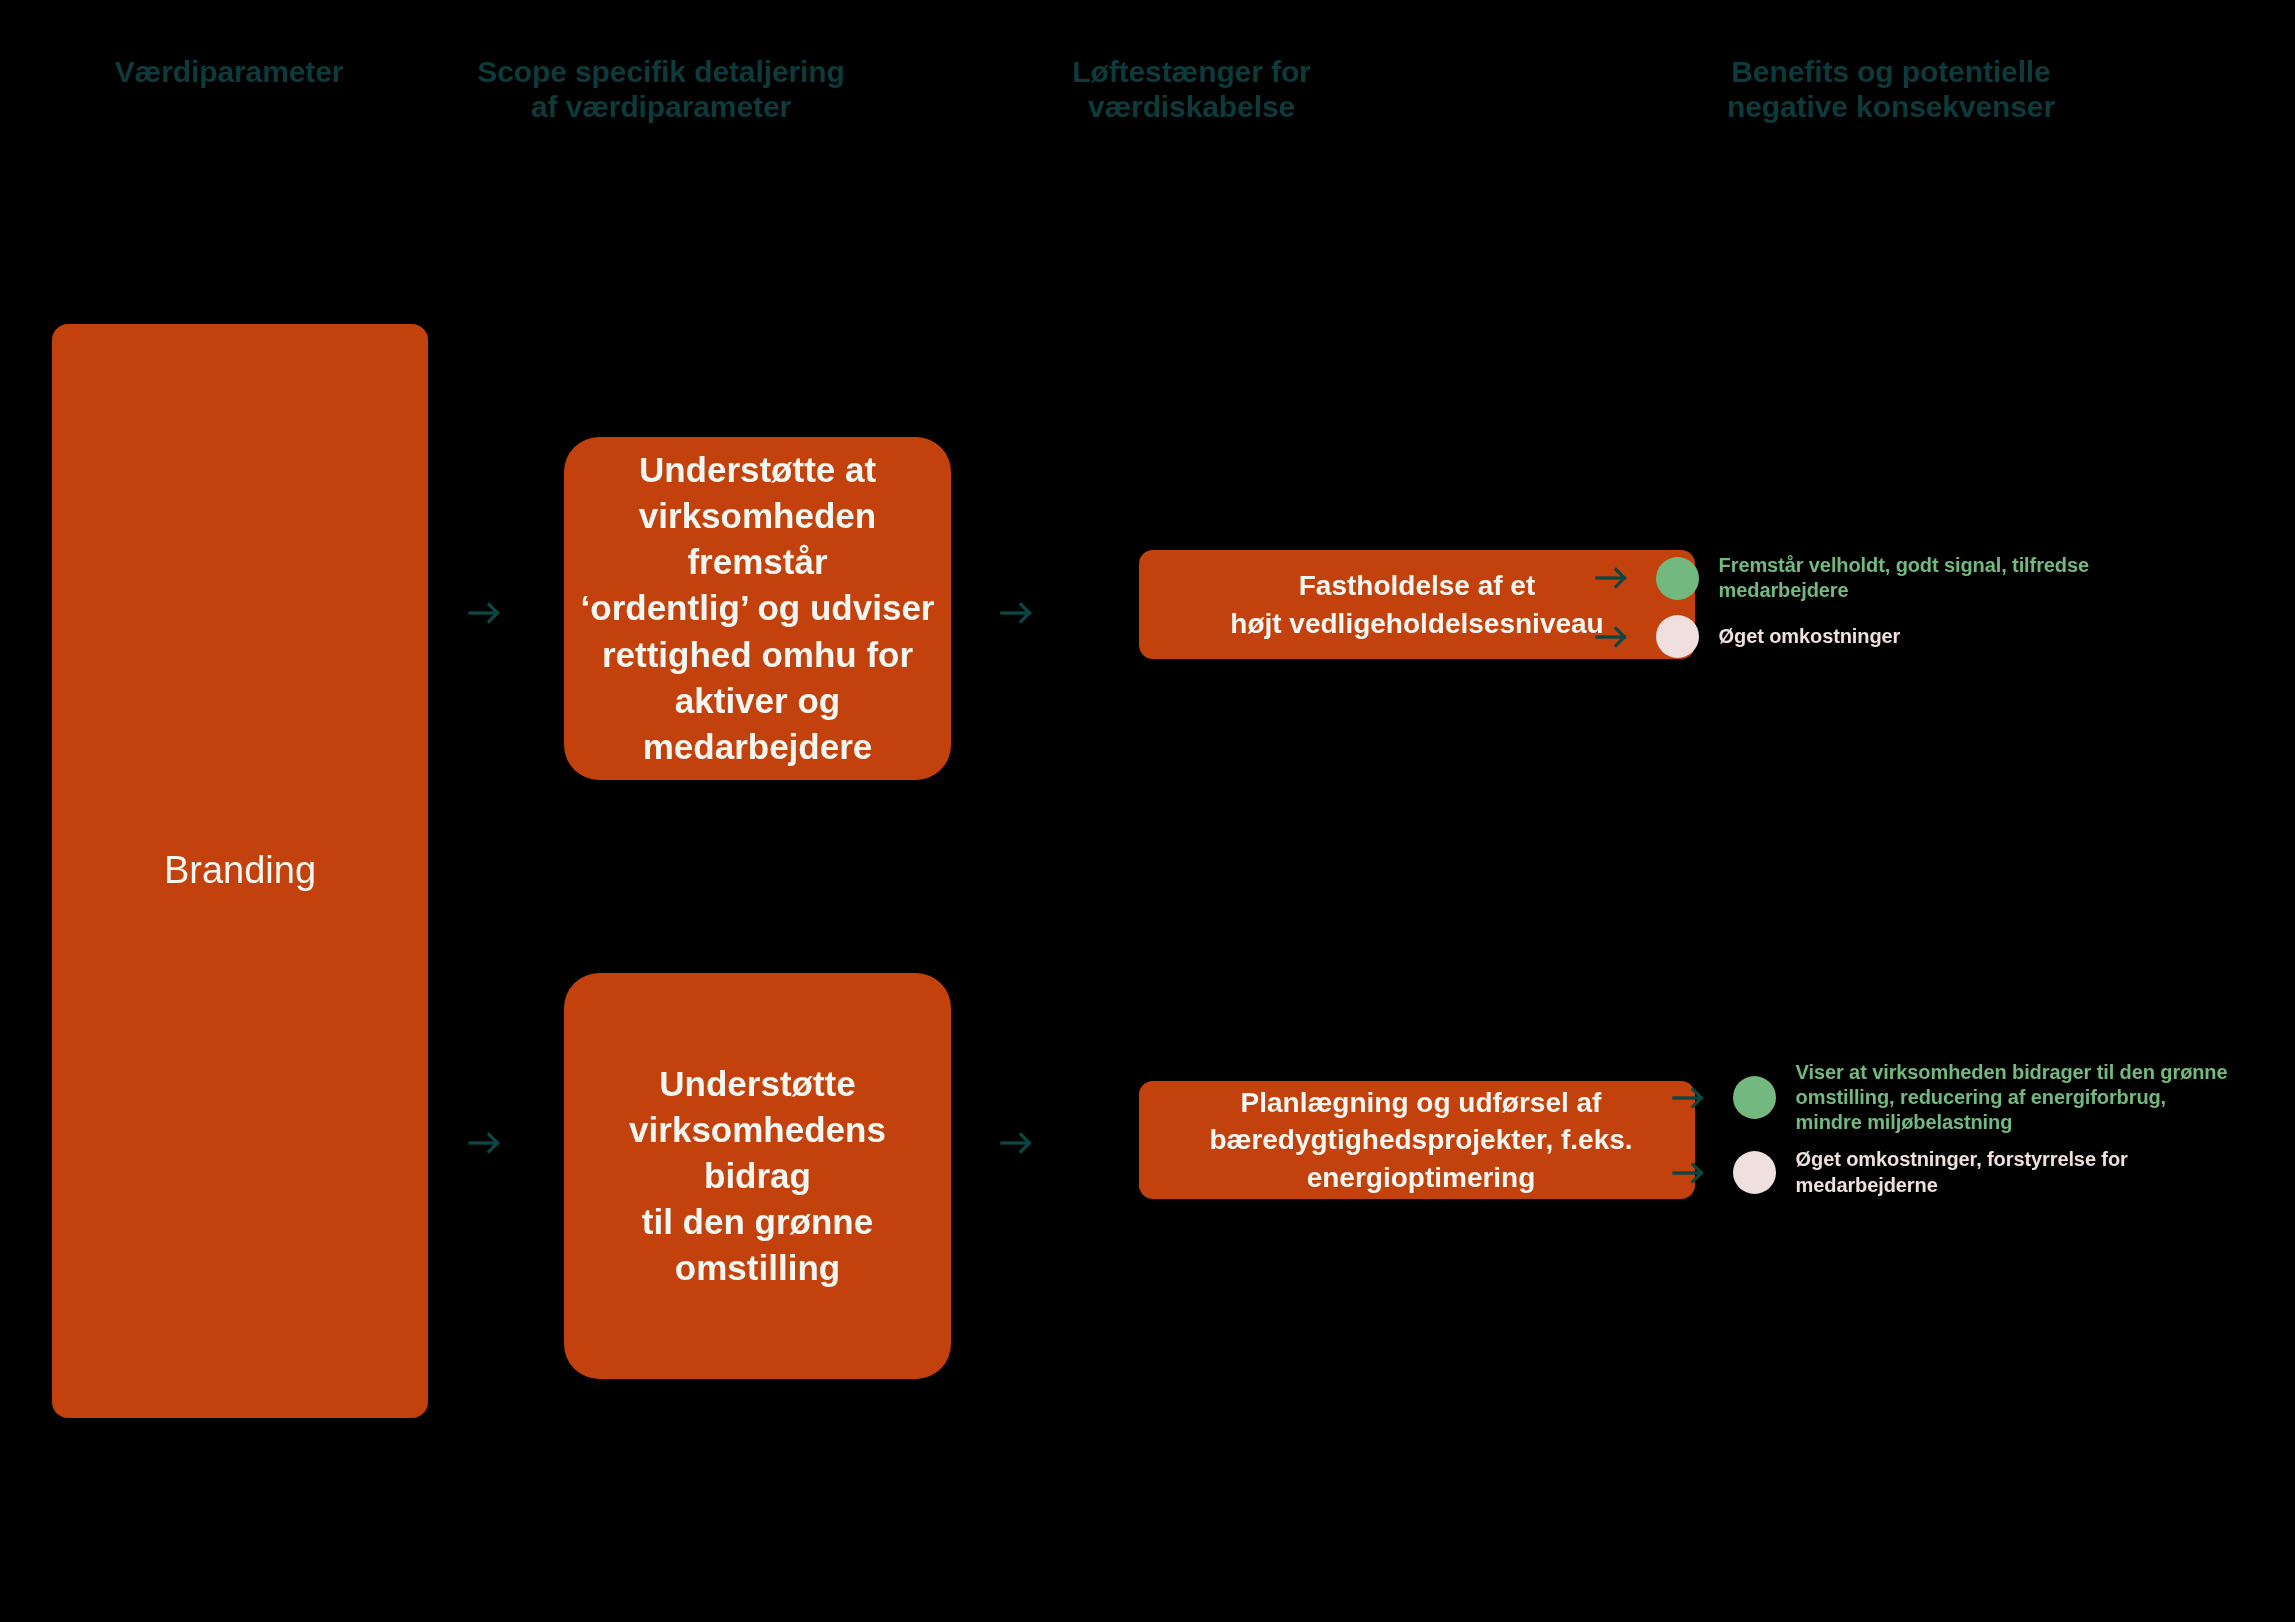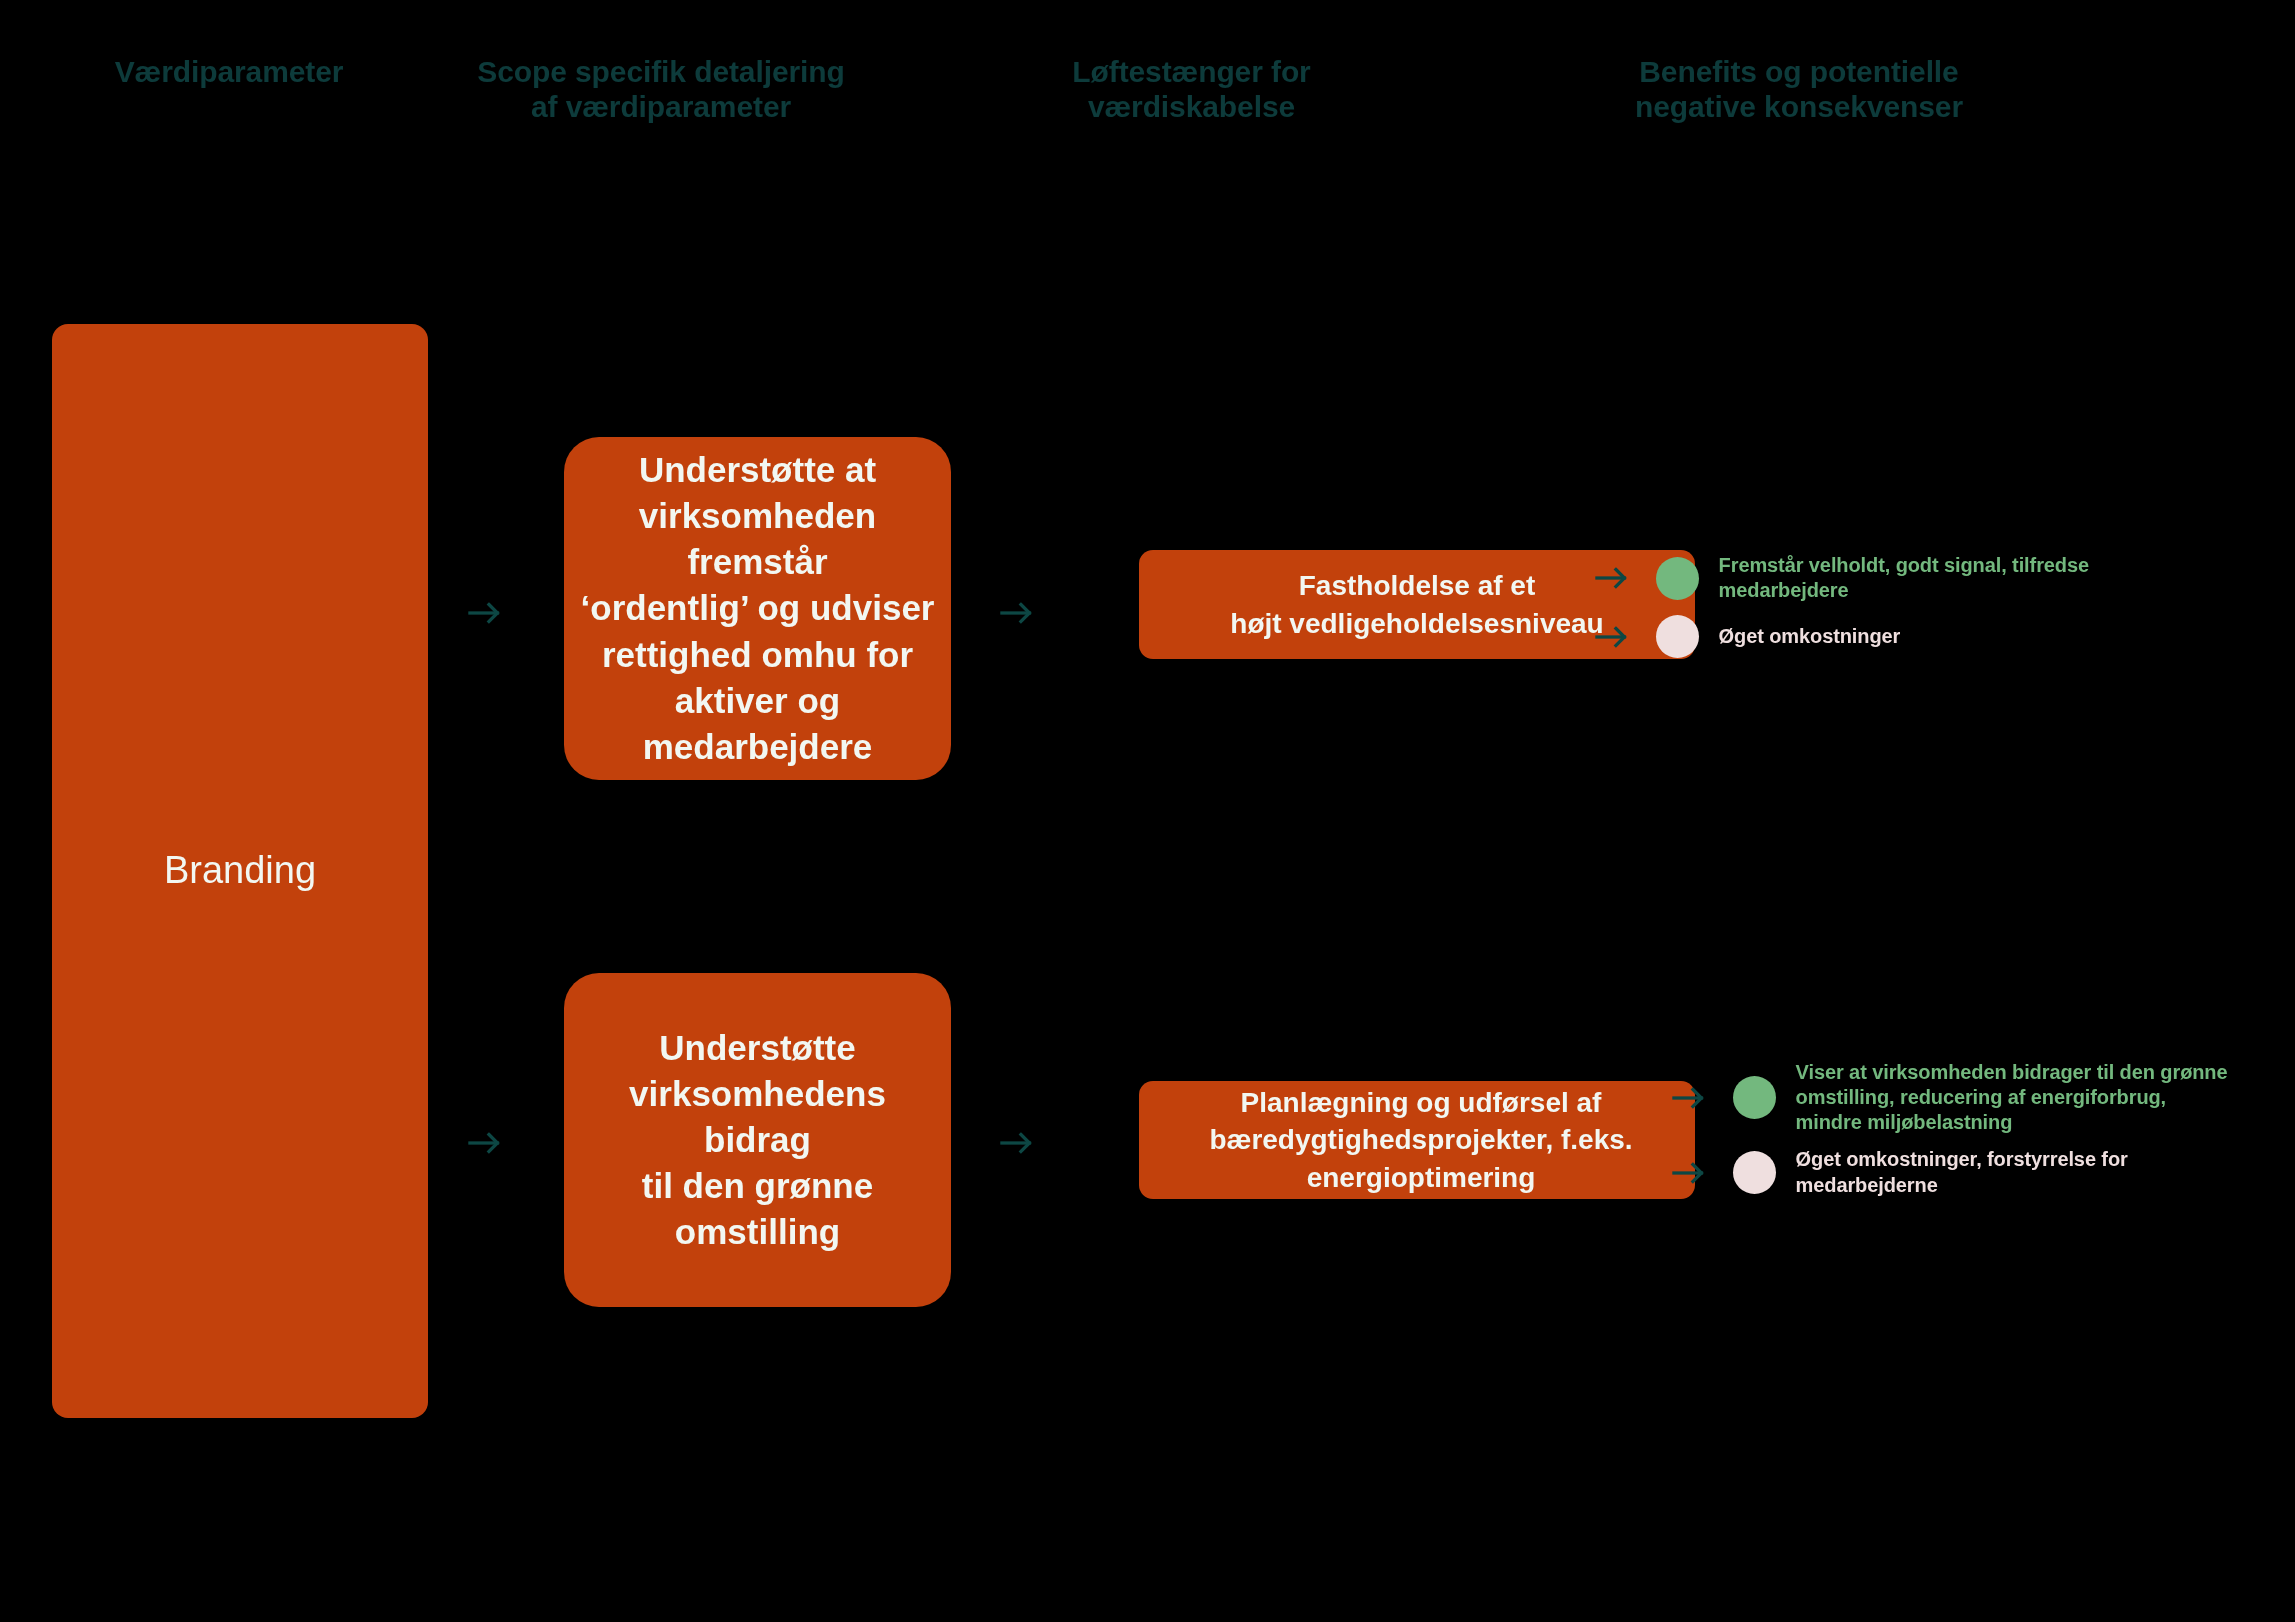--- a/index.html
+++ b/index.html
@@ -23,21 +23,21 @@
     font-weight: bold;
     font-size: 30px;
     line-height: 1.17;
     text-align: center;
     letter-spacing: -0.1px;
     white-space: pre-line;
   }
   #hdr-0 { left: 26px;   top: 54px;  width: 406px; }
   #hdr-1 { left: 458px;  top: 54px;  width: 406px; }
   #hdr-2 { left: 982px; top: 54px;  width: 419px; }
-  #hdr-3 { left: 1570px; top: 54px;  width: 458px; }
+  #hdr-3 { left: 1662px; top: 54px;  width: 458px; }
 
   
   .card {
     position: absolute;
     background: #c2410c;
     display: flex;
     align-items: center;
     justify-content: center;
     box-sizing: border-box;
     color: #f2f7f2;
@@ -58,21 +58,21 @@
     line-height: 1.2;
   }
 
   
   .scope-card {
     left: 564px;
     width: 387px;
     border-radius: 35px;
   }
   #scope-card-0 { top: 437px;  height: 343px; }
-  #scope-card-1 { top: 973px; height: 334px; }
+  #scope-card-1 { top: 973px; height: 406px; }
   .scope-card .card-text {
     font-size: 35px;
     font-weight: bold;
     line-height: 1.32;
     padding: 0 9.2px;
     white-space: pre-line;
   }
 
   
   .lever-card {

